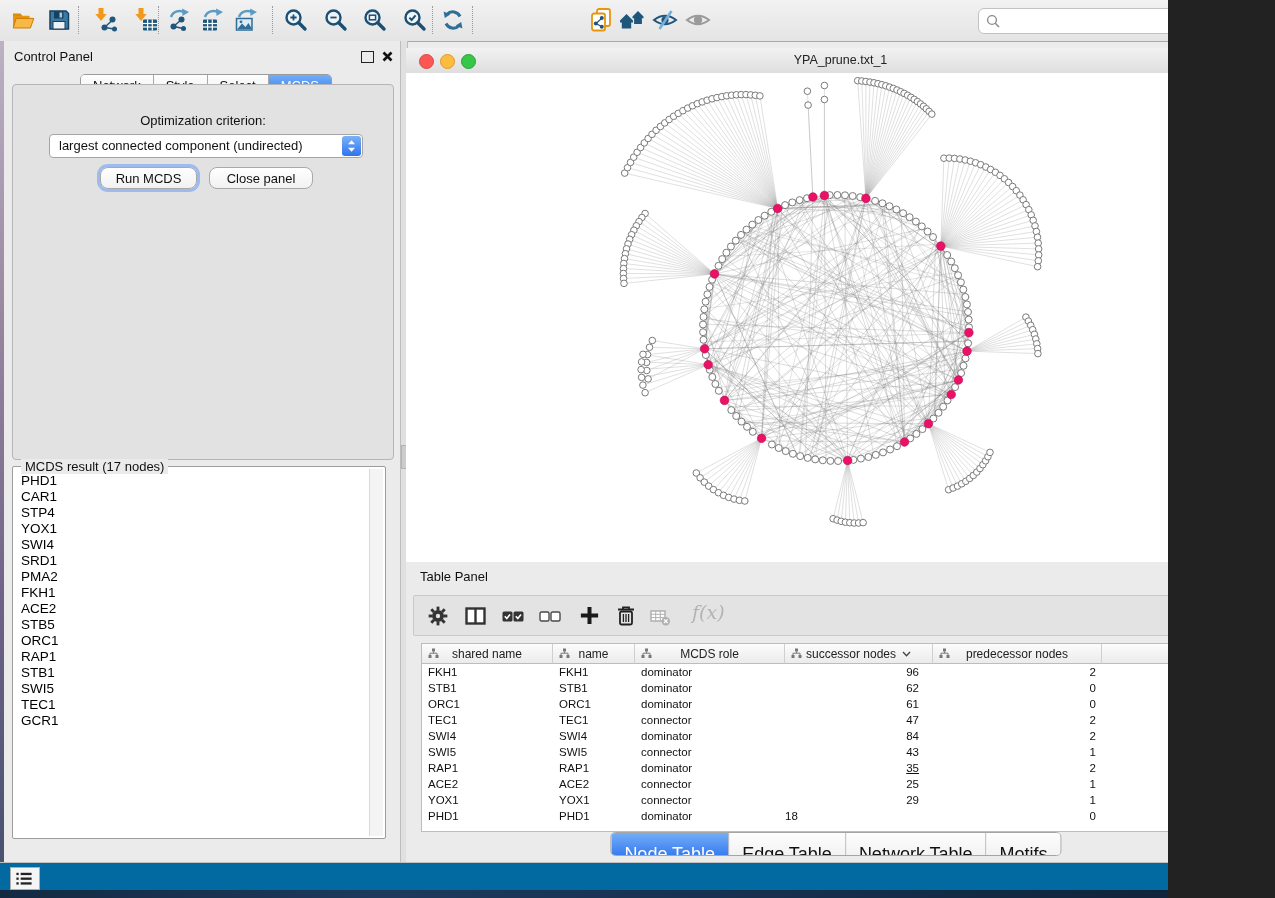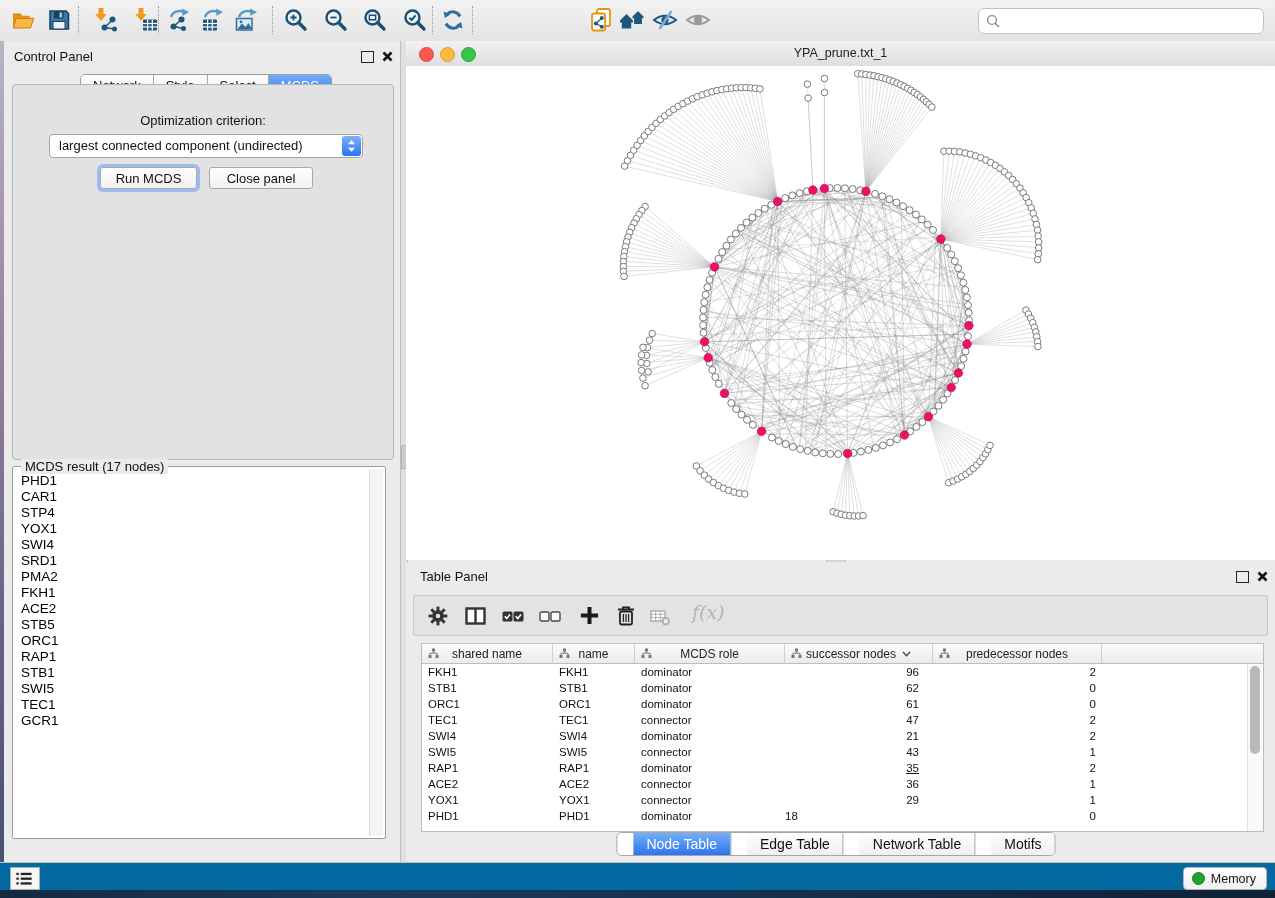--- a/index.html
+++ b/index.html
@@ -1,16 +1,16 @@
 <!DOCTYPE html>
 <html><head>
 <meta charset="utf-8">
 <style>
   html,body{margin:0;padding:0;background:#222;}
-  #app{position:relative;width:1275px;height:898px;overflow:hidden;background:#ececec;
+  #app{position:relative;width:1168px;height:898px;overflow:hidden;background:#ececec;
        font-family:"Liberation Sans",sans-serif;-webkit-font-smoothing:antialiased;}
   
   #toolbar{position:absolute;left:0;top:0;width:1275px;height:41px;
            background:linear-gradient(#f2f2f2,#e4e4e4);border-bottom:1px solid #a8a8a8;}
   .tbi{position:absolute;top:7px;width:26px;height:26px;cursor:pointer;}
   .tbsep{position:absolute;top:6px;height:28px;width:0;border-left:1px dotted #9a9a9a;}
   #search{position:absolute;left:978px;top:8px;width:284px;height:24px;background:#fff;
           border:1px solid #c2c2c2;border-radius:6px;display:flex;align-items:center;}
   #search input{border:none;outline:none;flex:1;font:12px "Liberation Sans",sans-serif;background:transparent;}
   #search svg{margin:0 4px 0 7px;}
@@ -32,36 +32,36 @@
   .seg-active{background:linear-gradient(#74aef8,#2d74ee);color:#fff;}
   #cp-content{position:absolute;left:8px;top:43px;width:380px;height:374px;background:#e2e2e2;
               border:1px solid #b5b5b5;border-radius:4px;}
   #opt-label{position:absolute;left:0;top:28px;width:100%;text-align:center;font-size:13px;color:#111;}
   #combo{position:absolute;left:36px;top:49px;width:312px;height:22px;background:#fff;border:1px solid #a5a5a5;
          border-radius:4px;cursor:pointer;}
   #combo .val{position:absolute;left:9px;top:3px;font-size:13px;color:#111;white-space:nowrap;}
   #combo .stepper{position:absolute;right:1px;top:1px;bottom:1px;width:19px;border-radius:3px;
          background:linear-gradient(#7cb2f9,#2d74ee);display:flex;align-items:center;justify-content:center;}
   .cp-btn{position:absolute;top:82px;height:22px;background:linear-gradient(#ffffff,#f1f1f1);
-          border:1px solid #a9a9a9;border-radius:3px;font:13px "Liberation Sans",sans-serif;color:#111;cursor:pointer;}
+          border:1px solid #a9a9a9;border-radius:8px;font:13px "Liberation Sans",sans-serif;color:#111;cursor:pointer;}
   #run-btn{left:87px;width:97px;box-shadow:0 0 0 3px rgba(100,155,250,.55);}
   #closep-btn{left:196px;width:104px;}
   #mcds-box{position:absolute;left:8px;top:425px;width:372px;height:371px;border:1px solid #9d9d9d;
             border-radius:2px;background:#fff;}
   #mcds-legend{position:absolute;left:8px;top:-8px;background:#ebebeb;padding:0 4px;font-size:13px;color:#111;}
   #mcds-list{position:absolute;left:1px;top:6px;right:16px;bottom:2px;overflow:hidden;}
   #mcds-list div{font-size:13.5px;line-height:16px;padding-left:7px;color:#000;cursor:default;}
   #mcds-vtrack{position:absolute;top:2px;right:2px;bottom:2px;width:13px;background:#f4f4f4;border-left:1px solid #d9d9d9;}
   
   #vsplit{position:absolute;left:400px;top:41px;width:6px;height:821px;background:#e0e0e0;
           border-left:1px solid #bdbdbd;border-right:1px solid #bdbdbd;cursor:col-resize;}
   #vsplit .grip{position:absolute;left:0;top:404px;width:100%;height:22px;background:#cccccc;border:1px solid #b3b3b3;}
   #hsplit{position:absolute;left:826px;top:555px;width:18px;height:6px;background:#d6d6d6;border:1px solid #bdbdbd;cursor:row-resize;}
   
-  #netwin{position:absolute;left:406px;top:41px;width:869px;height:519px;}
+  #netwin{position:absolute;left:406px;top:48px;width:869px;height:519px;}
   #net-titlebar{position:absolute;left:0;top:0;width:100%;height:25px;
       background:linear-gradient(#f2f2f2,#dedede);border-bottom:1px solid #b5b5b5;}
   .light{position:absolute;top:6px;width:13px;height:13px;border-radius:50%;cursor:pointer;}
   #net-title{position:absolute;left:0;top:5px;width:100%;text-align:center;font-size:12.5px;color:#222;}
   #net-canvas{position:absolute;left:0;top:25px;width:869px;height:494px;background:#fff;}
   
   #table-panel{position:absolute;left:406px;top:562px;width:869px;height:300px;background:#ebebeb;}
   #tp-toolbar{position:absolute;left:7px;top:33px;width:853px;height:39px;background:#e3e3e3;
               border:1px solid #c9c9c9;border-radius:2px;}
   .tpi{position:absolute;top:9px;cursor:pointer;}
@@ -71,21 +71,21 @@
          border-right:1px solid #cfcfcf;border-bottom:1px solid #bdbdbd;display:flex;align-items:center;
          justify-content:center;font-size:12px;color:#222;cursor:pointer;}
   .hcell .ticon{position:absolute;left:6px;top:4px;}
   .hcell .chev{margin-left:6px;}
   .trow{display:flex;height:16px;cursor:default;}
   .tcell{box-sizing:border-box;font-size:11.5px;line-height:16px;color:#111;overflow:hidden;white-space:nowrap;}
   #tbl-scroll{position:absolute;right:0;top:20px;bottom:0;width:15px;background:#fafafa;border-left:1px solid #e0e0e0;}
   #tbl-thumb{position:absolute;left:2px;top:2px;width:10px;height:88px;background:#b9b9b9;border-radius:5px;cursor:pointer;}
   #tp-tabs{position:absolute;left:430px;top:270px;transform:translateX(-50%);display:flex;height:22px;
            border:1px solid #a5a5a5;border-radius:5px;overflow:hidden;background:#fff;}
-  #tp-tabs .seg{font-size:14px;padding:3px 13px;margin-left:16px;}
+  #tp-tabs .seg{font-size:18px;padding:13px 13px;}
   
   #status-bar{position:absolute;left:0;top:862px;width:1275px;height:28px;background:#0369a1;border-top:1px solid #c0c0c0;}
   #list-btn{position:absolute;left:10px;top:4px;width:28px;height:21px;background:#f5f5f5;border:1px solid #aeaeae;cursor:pointer;}
   #mem-btn{position:absolute;right:8px;top:4px;height:21px;padding:0 10px 0 8px;display:flex;align-items:center;gap:6px;
            background:linear-gradient(#ffffff,#f0f0f0);border:1px solid #b4b4b4;border-radius:4px;cursor:pointer;
            font-size:12.5px;color:#111;}
   #mem-dot{width:11px;height:11px;border-radius:50%;background:#1ea42e;border:1px solid #157d21;}
 </style>
 </head>
 <body>
@@ -1159,42 +1159,42 @@
             <div class="tcell" style="width: 131px; padding-left: 6px;">TEC1</div>
             <div class="tcell" style="width: 82px; padding-left: 6px;">TEC1</div>
             <div class="tcell" style="width: 150px; padding-left: 6px;">connector</div>
             <div class="tcell" style="width: 148px; text-align: right; padding-right: 14px;">47</div>
             <div class="tcell" style="width: 169px; text-align: right; padding-right: 6px;">2</div>
           </div>
           <div class="trow">
             <div class="tcell" style="width: 131px; padding-left: 6px;">SWI4</div>
             <div class="tcell" style="width: 82px; padding-left: 6px;">SWI4</div>
             <div class="tcell" style="width: 150px; padding-left: 6px;">dominator</div>
-            <div class="tcell" style="width: 148px; text-align: right; padding-right: 14px;">21</div>
+            <div class="tcell" style="width: 148px; text-align: right; padding-right: 14px;">84</div>
             <div class="tcell" style="width: 169px; text-align: right; padding-right: 6px;">2</div>
           </div>
           <div class="trow">
             <div class="tcell" style="width: 131px; padding-left: 6px;">SWI5</div>
             <div class="tcell" style="width: 82px; padding-left: 6px;">SWI5</div>
             <div class="tcell" style="width: 150px; padding-left: 6px;">connector</div>
             <div class="tcell" style="width: 148px; text-align: right; padding-right: 14px;">43</div>
             <div class="tcell" style="width: 169px; text-align: right; padding-right: 6px;">1</div>
           </div>
           <div class="trow">
             <div class="tcell" style="width: 131px; padding-left: 6px;">RAP1</div>
             <div class="tcell" style="width: 82px; padding-left: 6px;">RAP1</div>
             <div class="tcell" style="width: 150px; padding-left: 6px;">dominator</div>
             <div class="tcell" style="width: 148px; text-align: right; padding-right: 14px; text-decoration: underline;">35</div>
             <div class="tcell" style="width: 169px; text-align: right; padding-right: 6px;">2</div>
           </div>
           <div class="trow">
             <div class="tcell" style="width: 131px; padding-left: 6px;">ACE2</div>
             <div class="tcell" style="width: 82px; padding-left: 6px;">ACE2</div>
             <div class="tcell" style="width: 150px; padding-left: 6px;">connector</div>
-            <div class="tcell" style="width: 148px; text-align: right; padding-right: 14px;">36</div>
+            <div class="tcell" style="width: 148px; text-align: right; padding-right: 14px;">25</div>
             <div class="tcell" style="width: 169px; text-align: right; padding-right: 6px;">1</div>
           </div>
           <div class="trow">
             <div class="tcell" style="width: 131px; padding-left: 6px;">YOX1</div>
             <div class="tcell" style="width: 82px; padding-left: 6px;">YOX1</div>
             <div class="tcell" style="width: 150px; padding-left: 6px;">connector</div>
             <div class="tcell" style="width: 148px; text-align: right; padding-right: 14px;">29</div>
             <div class="tcell" style="width: 169px; text-align: right; padding-right: 6px;">1</div>
           </div>
           <div class="trow">

